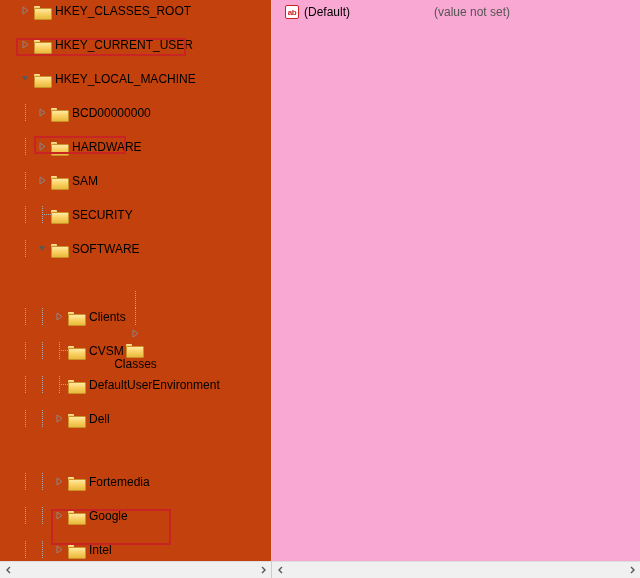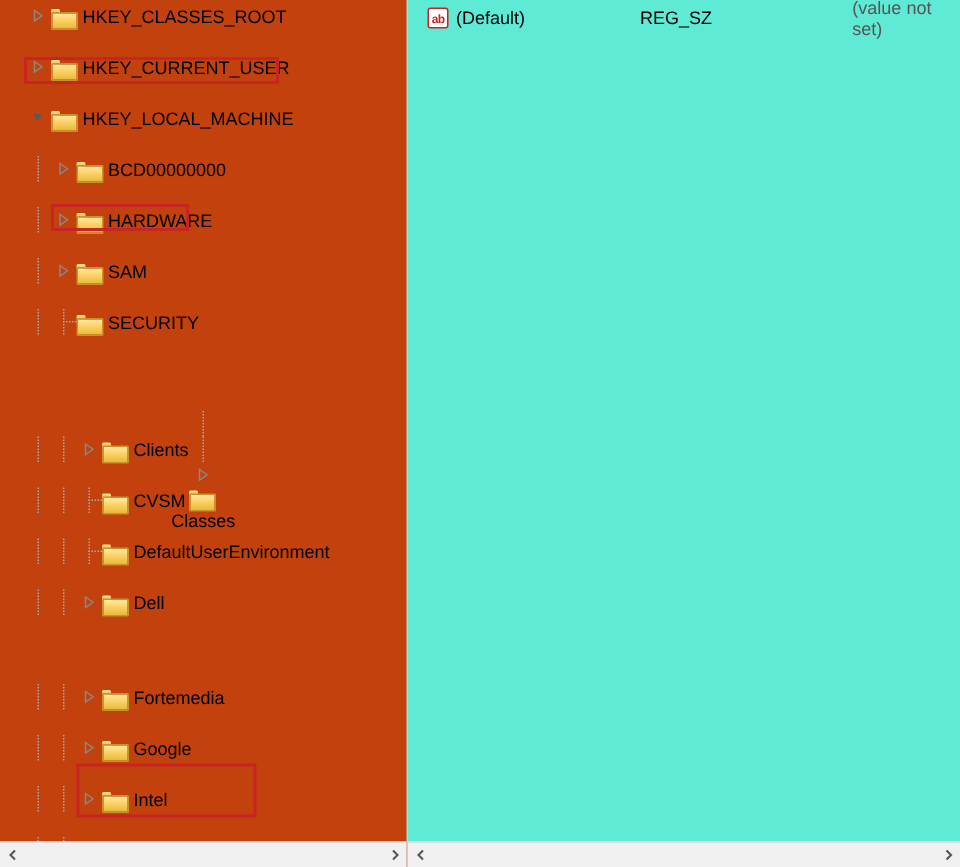--- a/index.html
+++ b/index.html
@@ -21,21 +21,21 @@
     width: 272px;
     height: 100%;
     border-right: 1px solid #ccc;
     position: relative;
     background: #c2410c;
   }
   .right-pane {
     flex: 1;
     height: 100%;
     position: relative;
-    background: #5eead4;
+    background: #f9a8d4;
   }
   .tree {
     position: absolute;
     left: 0; top: 0;
     width: 100%;
     height: calc(100% - 17px);
     overflow: hidden;
     padding-top: 2px;
   }
   .row {
@@ -239,20 +239,33 @@
           </span>
           <span class="folder-icon"></span>
           <span class="node-label">SAM</span>
         </div>
         <div class="row" style="top: 102px;">
           <span class="indent-cell"></span>
           <span class="indent-cell vline"></span>
           <span class="indent-cell vline hconn"></span>
           <span class="folder-icon"></span>
           <span class="node-label">SECURITY</span>
+        </div>
+        <div class="row" style="top: 119px;">
+          <span class="indent-cell"></span>
+          <span class="indent-cell vline"></span>
+          <span class="indent-cell">
+            <span class="expander">
+              <svg width="9" height="9" viewBox="0 0 9 9">
+                <path d="M1 2 L7 2 L4 7 Z" fill="#595959"></path>
+              </svg>
+            </span>
+          </span>
+          <span class="folder-icon"></span>
+          <span class="node-label">SOFTWARE</span>
         </div>
         <div class="row" style="top: 136px; flex-direction: column;">
           <span class="indent-cell"></span>
           <span class="indent-cell vline"></span>
           <span class="indent-cell vline"></span>
           <span class="indent-cell">
             <span class="expander">
               <svg width="9" height="9" viewBox="0 0 9 9">
                 <path d="M2 1 L7 4.5 L2 8 Z" fill="none" stroke="#888" stroke-width="1"></path>
               </svg>
@@ -381,21 +394,20 @@
       </div>
     </div>
   </div>
 
   <div class="right-pane">
     <div class="value-row">
       <span class="value-icon">
         <span class="value-icon-box">ab</span>
       </span>
       <span class="col-name">(Default)</span>
-      <span class="col-type">REG_SZ</span>
       <span class="col-data">(value not set)</span>
     </div>
 
     <div class="hscroll">
       <div class="arrow">
         <svg width="8" height="8" viewBox="0 0 8 8">
             <path d="M5 1 L2 4 L5 7" fill="none" stroke="#555" stroke-width="1.4"></path>
           </svg>
       </div>
       <div class="track"></div>

